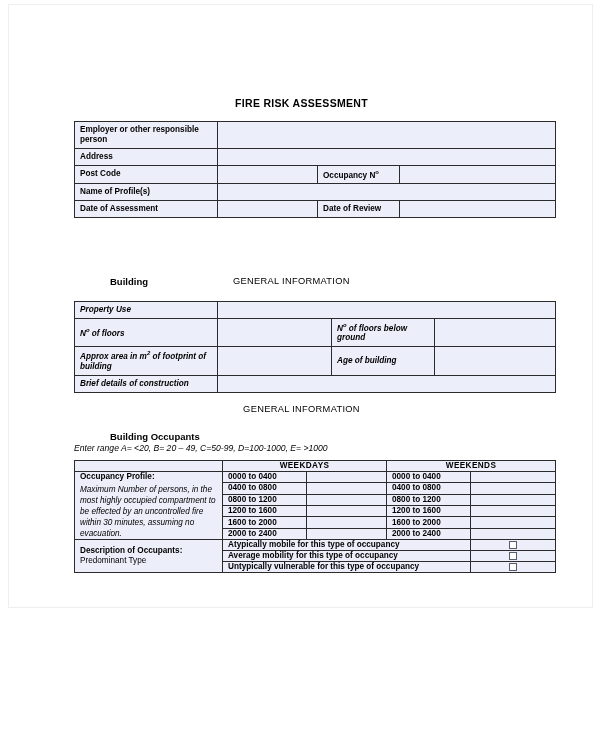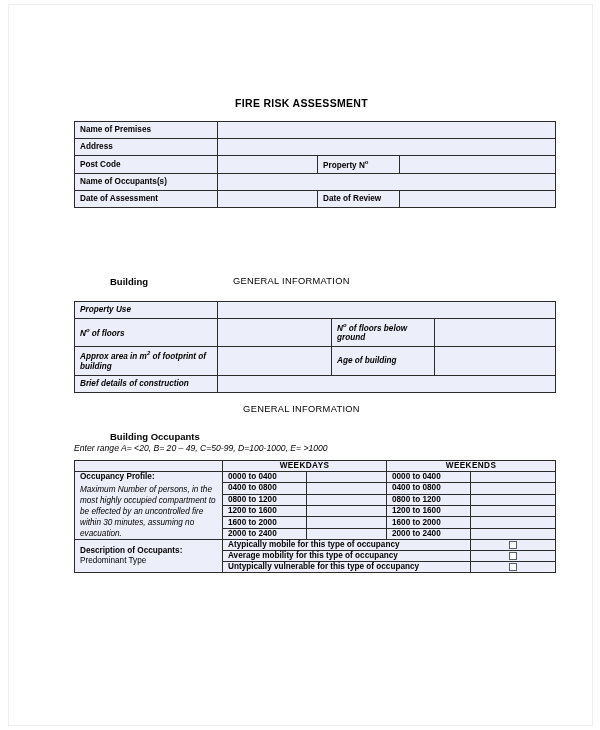--- a/index.html
+++ b/index.html
@@ -12,21 +12,21 @@
     height: 730px;
     font-family: "Liberation Sans", sans-serif;
     color: #000000;
     overflow: hidden;
   }
   .page {
     position: absolute;
     left: 8px;
     top: 4px;
     width: 585px;
-    height: 722px;
+    height: 604px;
     background: #ffffff;
     border: 1px solid #eeeeee;
     box-sizing: border-box;
   }
   .doc-title {
     position: absolute;
     left: 0;
     top: 92px;
     width: 585px;
     text-align: center;
@@ -145,35 +145,35 @@
 
   <table class="frm" id="tbl-particulars">
     <colgroup>
       <col style="width:143px">
         <col style="width:100px">
         <col style="width:82px">
         <col style="width:156px">
     </colgroup>
     <tbody>
       <tr>
-        <td class="lbl">Name of Premises</td>
+        <td class="lbl">Employer or other responsible person</td>
         <td class="inp" colspan="3"></td>
       </tr>
       <tr>
         <td class="lbl">Address</td>
         <td class="inp" colspan="3"></td>
       </tr>
       <tr>
         <td class="lbl">Post Code</td>
         <td class="inp"></td>
-        <td class="lbl"><span>Property N</span><span class="sup">o</span></td>
-        <td class="inp"></td>
-      </tr>
-      <tr>
-        <td class="lbl">Name of Occupants(s)</td>
+        <td class="lbl"><span>Occupancy N</span><span class="sup">o</span></td>
+        <td class="inp"></td>
+      </tr>
+      <tr>
+        <td class="lbl">Name of Profile(s)</td>
         <td class="inp" colspan="3"></td>
       </tr>
       <tr>
         <td class="lbl">Date of Assessment</td>
         <td class="inp"></td>
         <td class="lbl">Date of Review</td>
         <td class="inp"></td>
       </tr>
     </tbody>
   </table>

